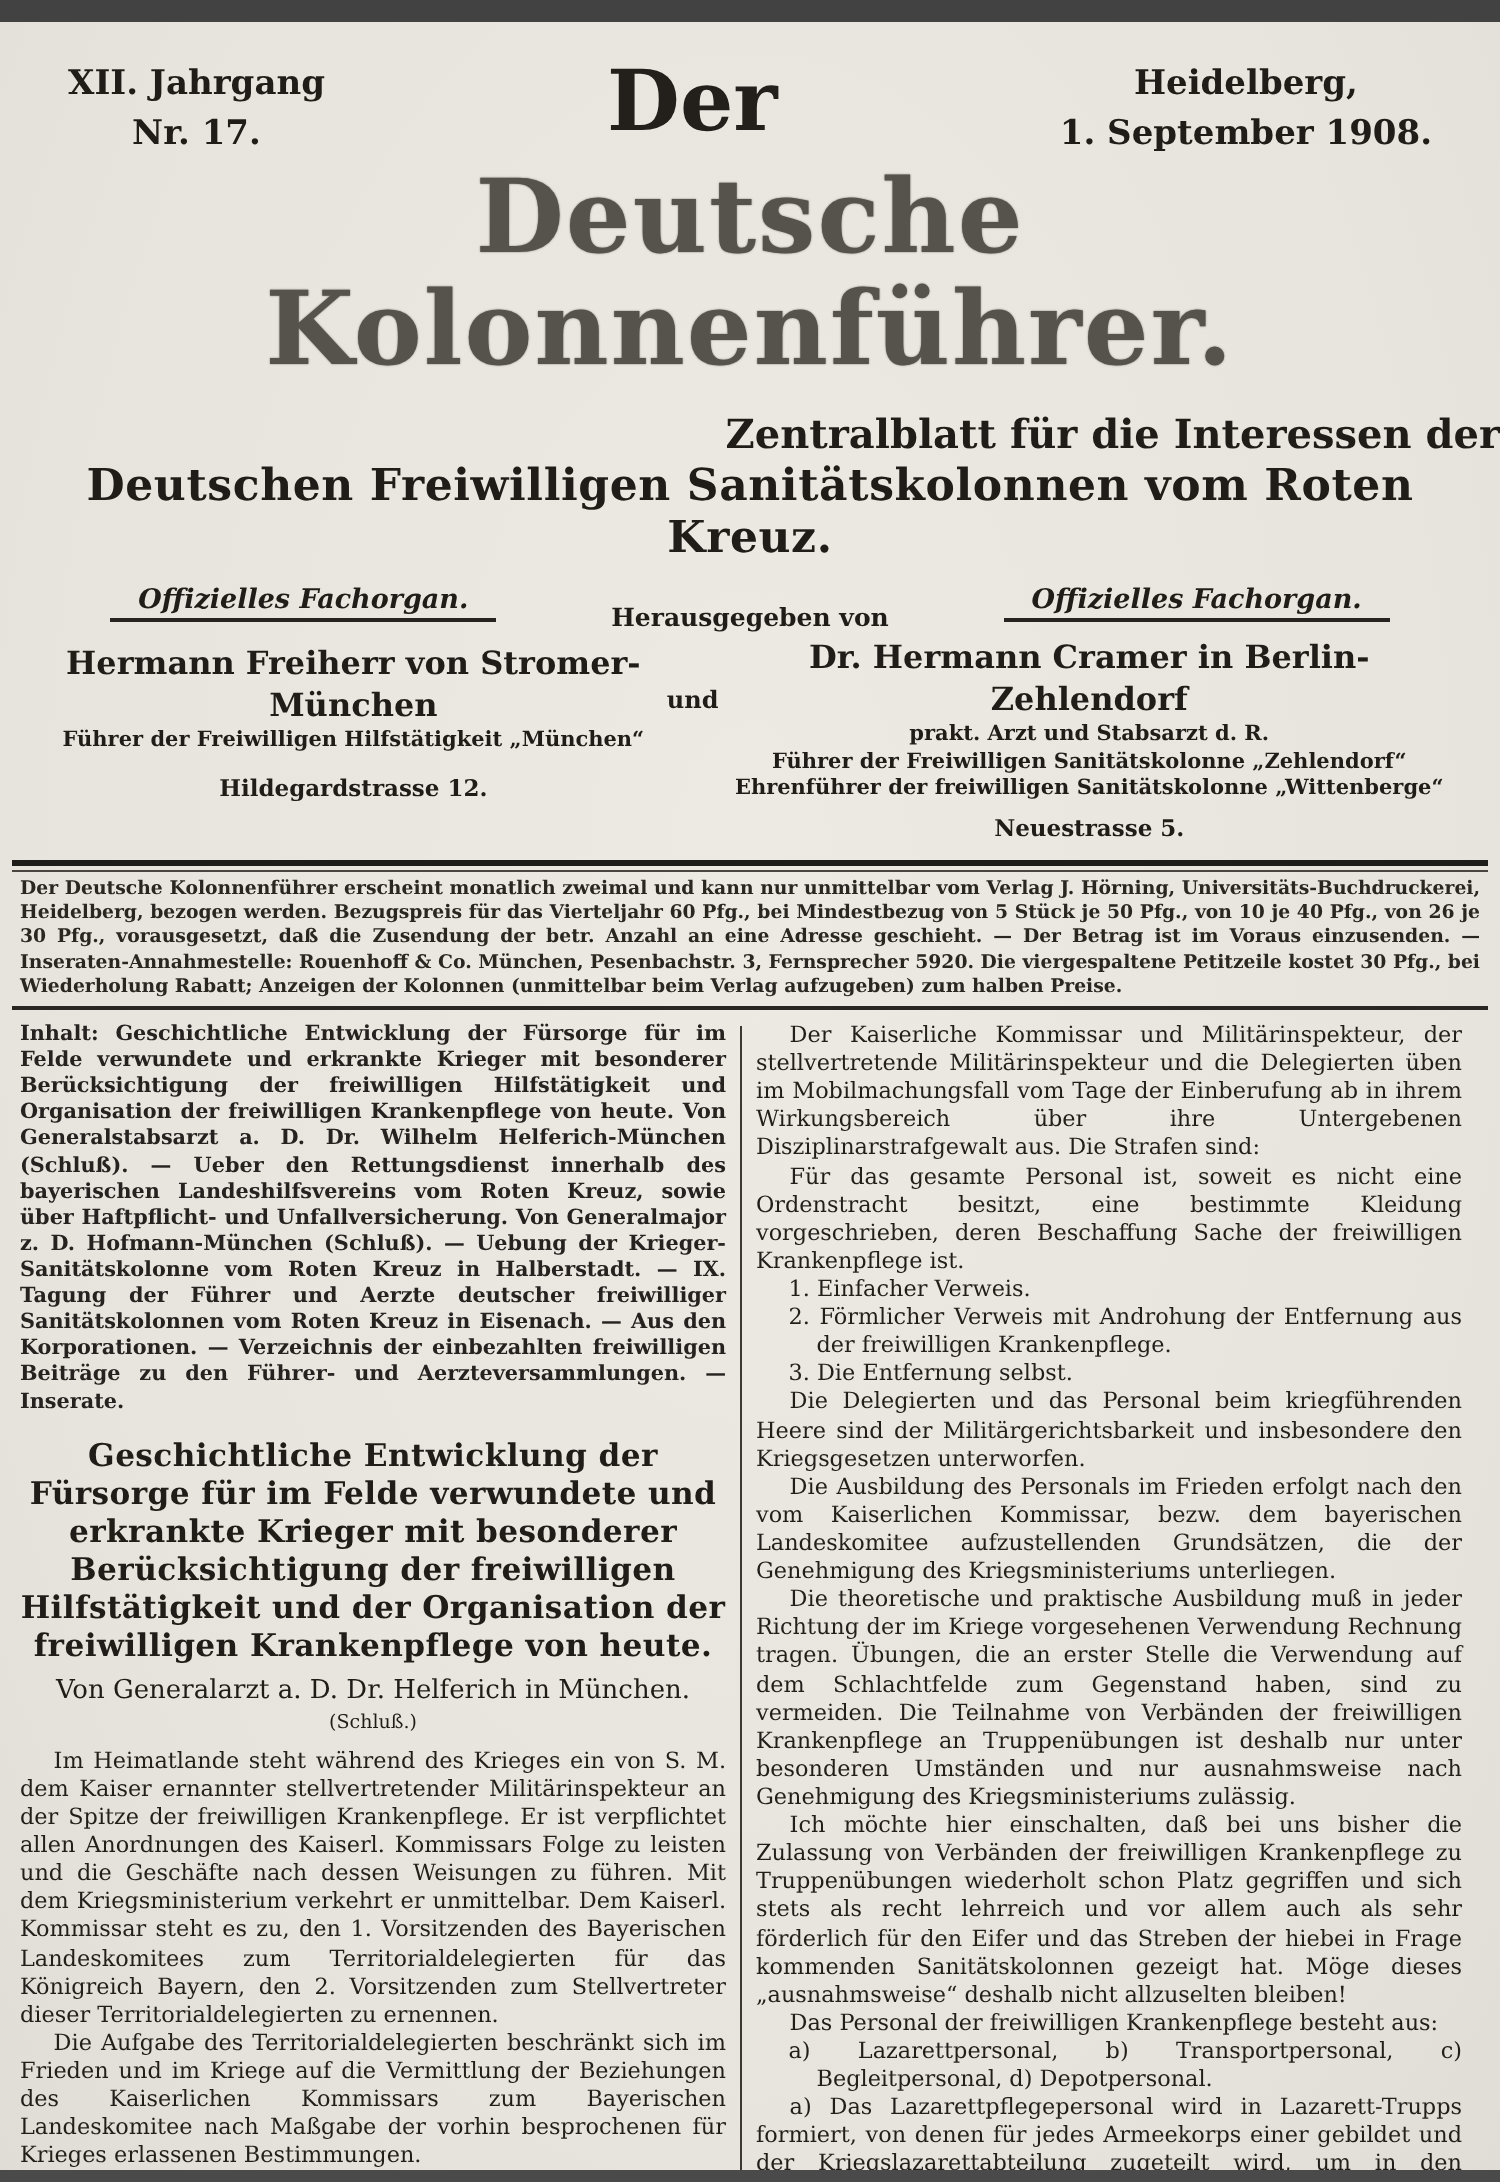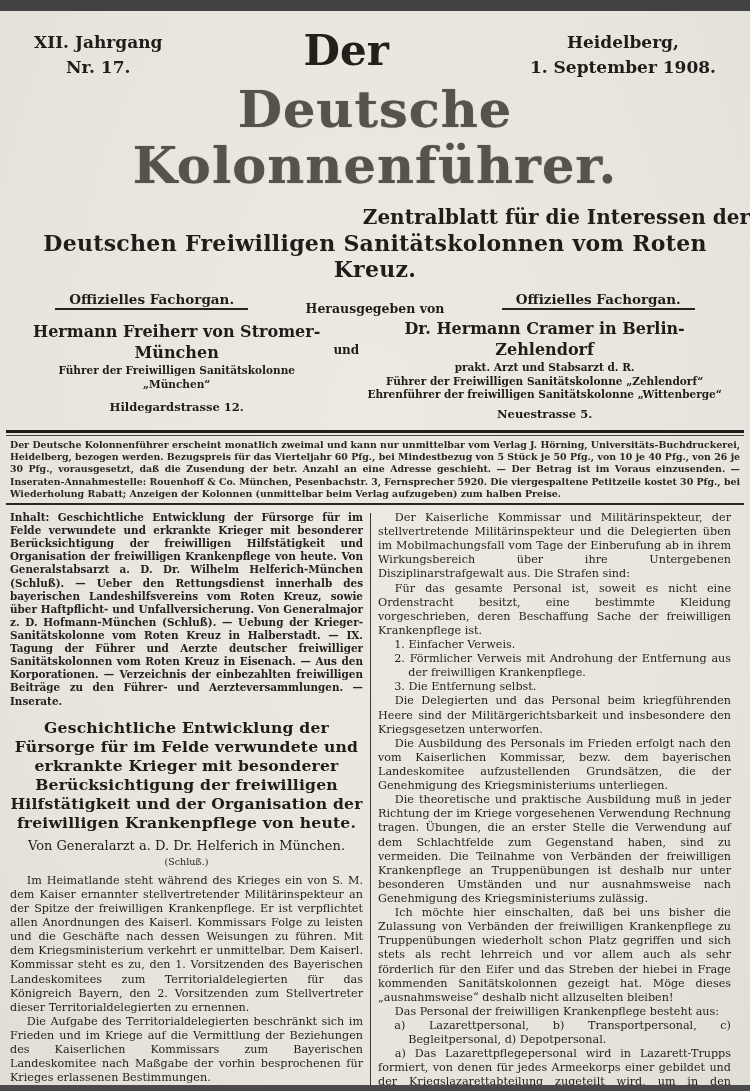--- a/index.html
+++ b/index.html
@@ -25,21 +25,21 @@
   .der{font-size:42px;font-weight:bold;line-height:.9;margin-top:2px;color:#23201c;}
   .main-title{
     margin:2px 0 0 0;text-align:center;
     font-size:51px;font-weight:bold;letter-spacing:1px;line-height:1.1;
     color:#56534d;text-shadow:0 0 1px #7a766f;
   }
   .sub1{margin-top:12px;text-align:right;font-size:20px;font-weight:bold;}
   .sub2{margin-top:1px;text-align:center;font-size:22px;font-weight:bold;letter-spacing:.3px;}
   .organ-row{display:flex;align-items:flex-start;margin-top:7px;padding:0 40px;}
   .organ-row .cell{flex:1;text-align:center;}
-  .organ{font-size:13.5px;font-weight:bold;border-bottom:2px solid #262321;padding:0 14px 1px 14px;display:inline-block;}
+  .organ{font-size:13.5px;font-weight:bold;border-bottom:2px solid #262321;padding:0 14px 1px 14px;display:inline-block;font-style:italic;}
   .hrsg{font-size:12.5px;font-weight:bold;display:inline-block;margin-top:12px;}
   .pub-row{display:flex;align-items:flex-start;padding:2px 26px 0 26px;}
   .pub{text-align:center;line-height:1.3;}
   .pub.left{flex:1.05;padding-top:3px;}
   .pub.right{flex:1.25;}
   .pub .name{font-size:16px;font-weight:bold;}
   .pub .role{font-size:10.5px;font-weight:bold;line-height:1.3;}
   .pub .addr{font-size:11.5px;font-weight:bold;margin-top:5px;}
   .pub.left .addr{margin-top:9px;}
   .und{font-size:12px;font-weight:bold;margin-top:24px;padding:0 6px;}
@@ -105,21 +105,21 @@
         <span class="hrsg">Herausgegeben von</span>
       </div>
       <div class="cell">
         <span class="organ">Offizielles Fachorgan.</span>
       </div>
     </div>
 
     <div class="pub-row">
       <div class="pub left">
         <div class="name">Hermann Freiherr von Stromer-München</div>
-        <div class="role">Führer der Freiwilligen Sanitätskolonne „München“</div>
+        <div class="role">Führer der Freiwilligen Hilfstätigkeit „München“</div>
         <div class="addr">Hildegardstrasse 12.</div>
       </div>
       <div class="und">und</div>
       <div class="pub right">
         <div class="name">Dr. Hermann Cramer in Berlin-Zehlendorf</div>
         <div class="role">prakt. Arzt und Stabsarzt d. R.</div>
         <div class="role">Führer der Freiwilligen Sanitätskolonne „Zehlendorf“</div>
         <div class="role">Ehrenführer der freiwilligen Sanitätskolonne „Wittenberge“</div>
         <div class="addr">Neuestrasse 5.</div>
       </div>

